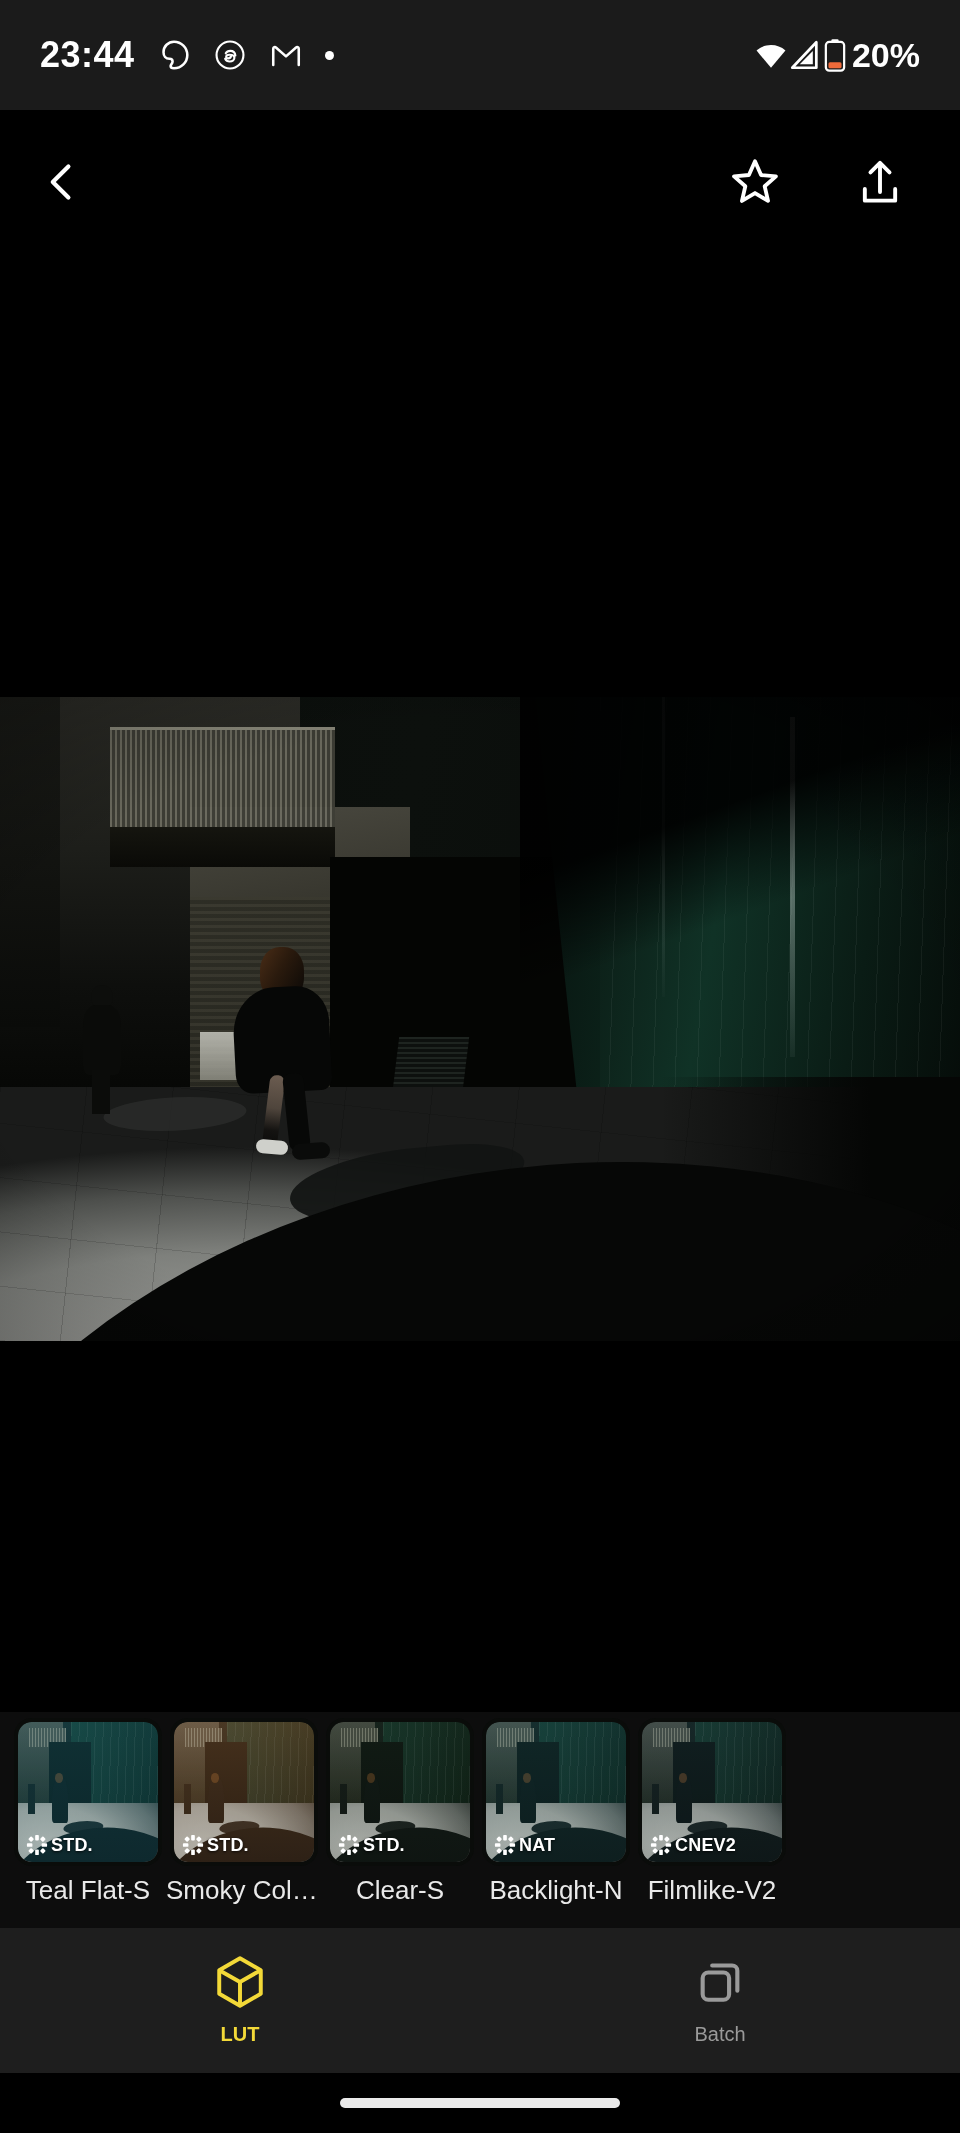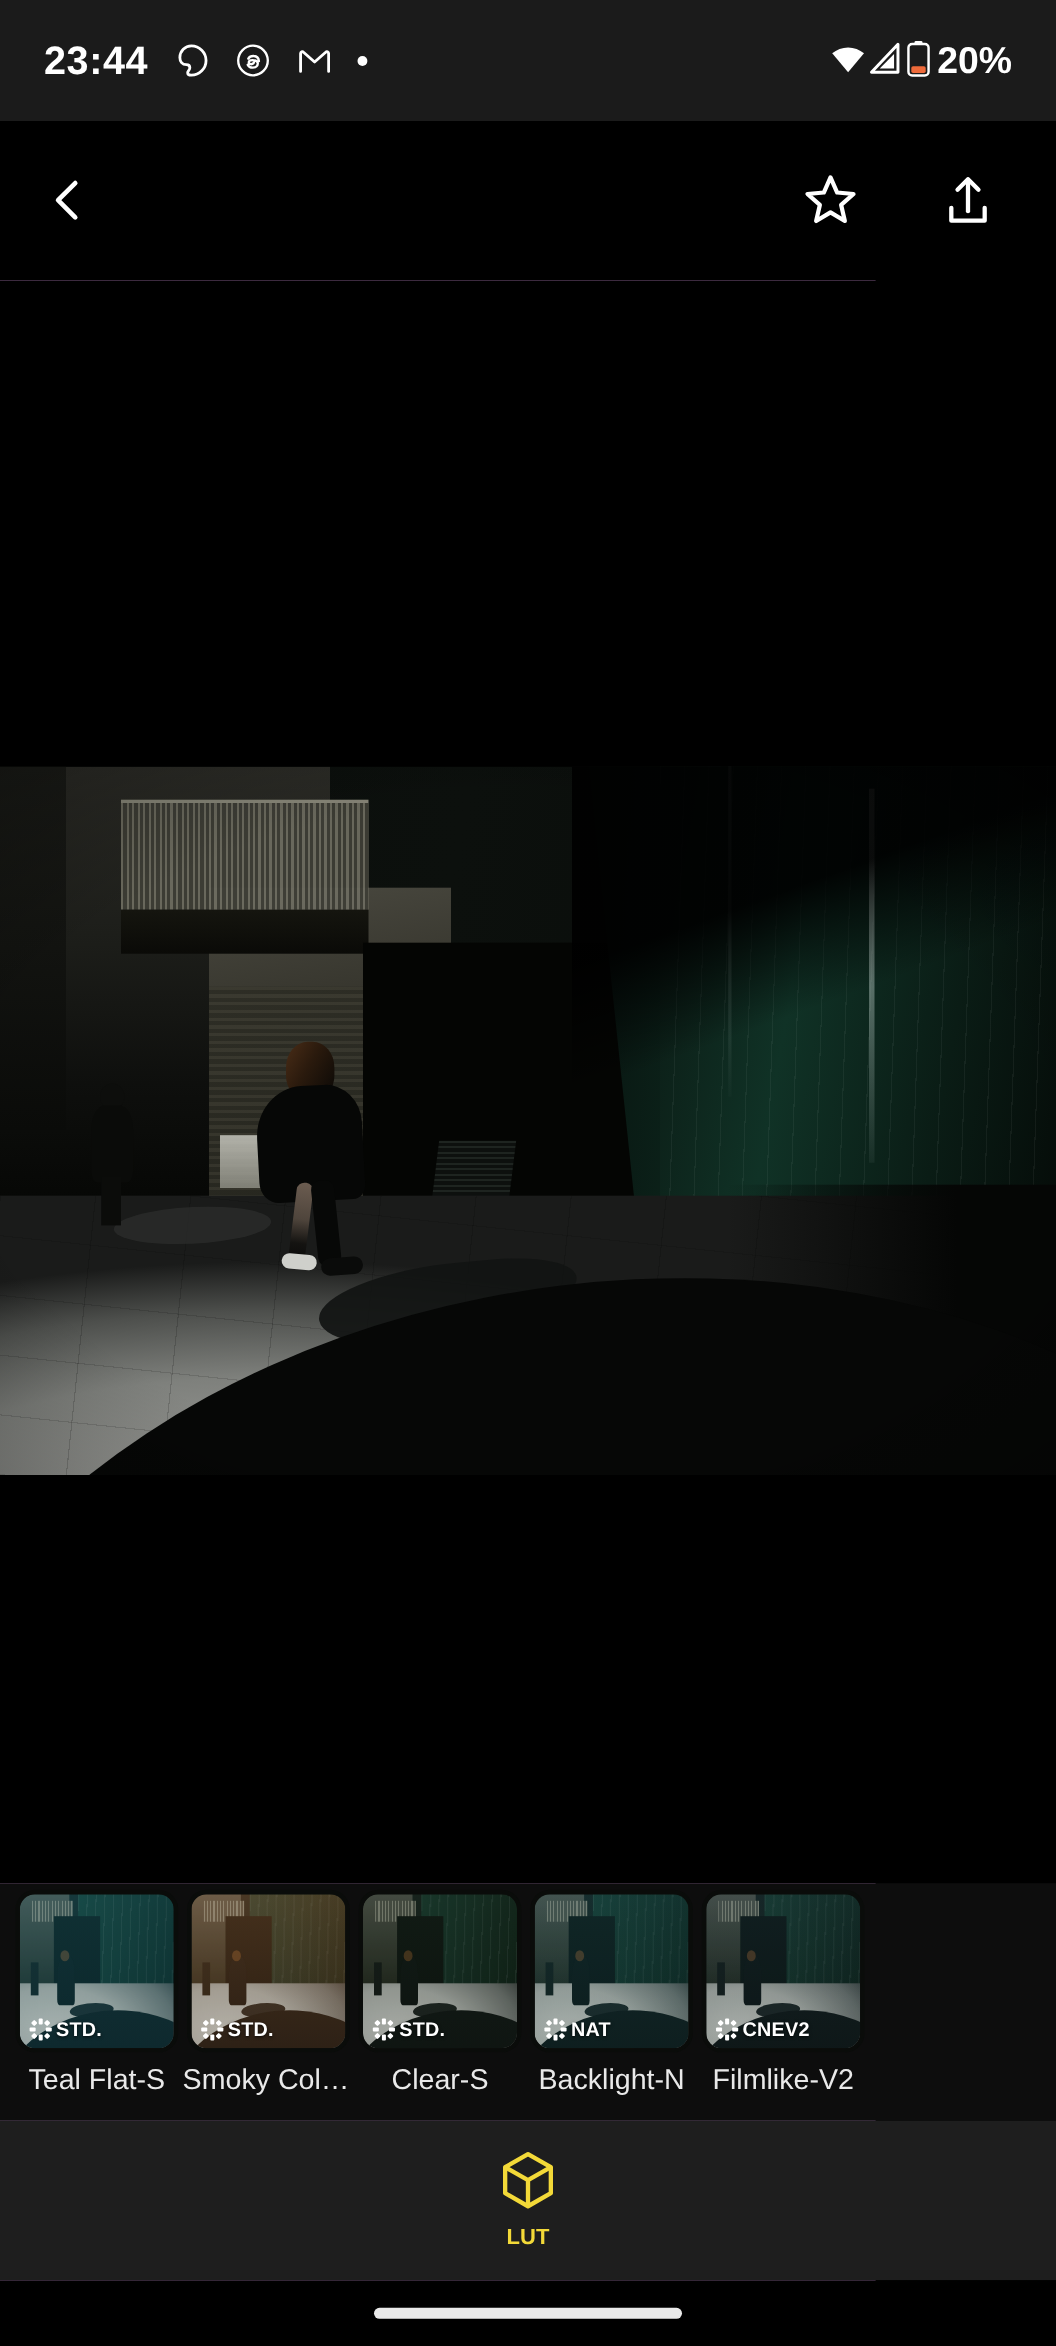--- a/index.html
+++ b/index.html
@@ -2,31 +2,31 @@
 <html><head>
 <meta charset="utf-8">
 <style>
   * { margin:0; padding:0; box-sizing:border-box; }
   html,body {
     width:960px; height:2133px;
     background:#000;
     font-family:"Liberation Sans", sans-serif;
     overflow:hidden;
   }
-  .phone { position:relative; width:796px; height:2133px; background:#f0abfc; }
+  .phone { position:relative; width:796px; height:2133px; background:#0c4a6e; }
 
   
   .statusbar{
     position:absolute; left:0; top:0; width:960px; height:110px;
     background:#1b1b1b; display:flex; align-items:center;
     justify-content:space-between; padding:0 40px;
   }
   .sb-left{ display:flex; align-items:center; gap:22px; }
   .sb-time{ color:#fff; font-size:36px; font-weight:600; letter-spacing:.5px; }
-  .sb-right{ display:flex; }
+  .sb-right{ display:flex; align-items:center; }
   .sb-batt-text{ color:#fff; font-size:34px; font-weight:600; margin-left:4px;}
   .sb-dot{ width:9px; height:9px; border-radius:50%; background:#fff; }
   .ic{ display:block; }
 
   
   .toolbar{
     position:absolute; left:0; top:110px; width:960px; height:145px;
     background:#000;
   }
   .tb-btn{
@@ -570,20 +570,27 @@
 
     <div class="nav-item active">
       <svg width="52" height="54" viewBox="0 0 24 26">
         <path d="M12 1.6 22 7.3v11.4L12 24.4 2 18.7V7.3z" fill="none" stroke="#f3d938" stroke-width="1.9" stroke-linejoin="round"></path>
         <path d="M2 7.3 12 13l10-5.7M12 13v11.4" fill="none" stroke="#f3d938" stroke-width="1.9" stroke-linejoin="round"></path>
       </svg>
       <span class="nav-label">LUT</span>
     </div>
 
 
+    <div class="nav-item">
+      <svg width="52" height="54" viewBox="0 0 24 24">
+        <path d="M8.4 4.4h9.2c1.3 0 2.4 1.1 2.4 2.4v9.2" fill="none" stroke="#9a9a9a" stroke-width="1.9" stroke-linecap="round" stroke-linejoin="round"></path>
+        <rect x="4" y="7.6" width="12.2" height="12.6" rx="2.6" fill="none" stroke="#9a9a9a" stroke-width="1.9"></rect>
+      </svg>
+      <span class="nav-label">Batch</span>
+    </div>
 
   </div>
 
   <div class="homebar-wrap">
     <div class="homebar"></div>
   </div>
 
 </div>
 
 </body></html>

